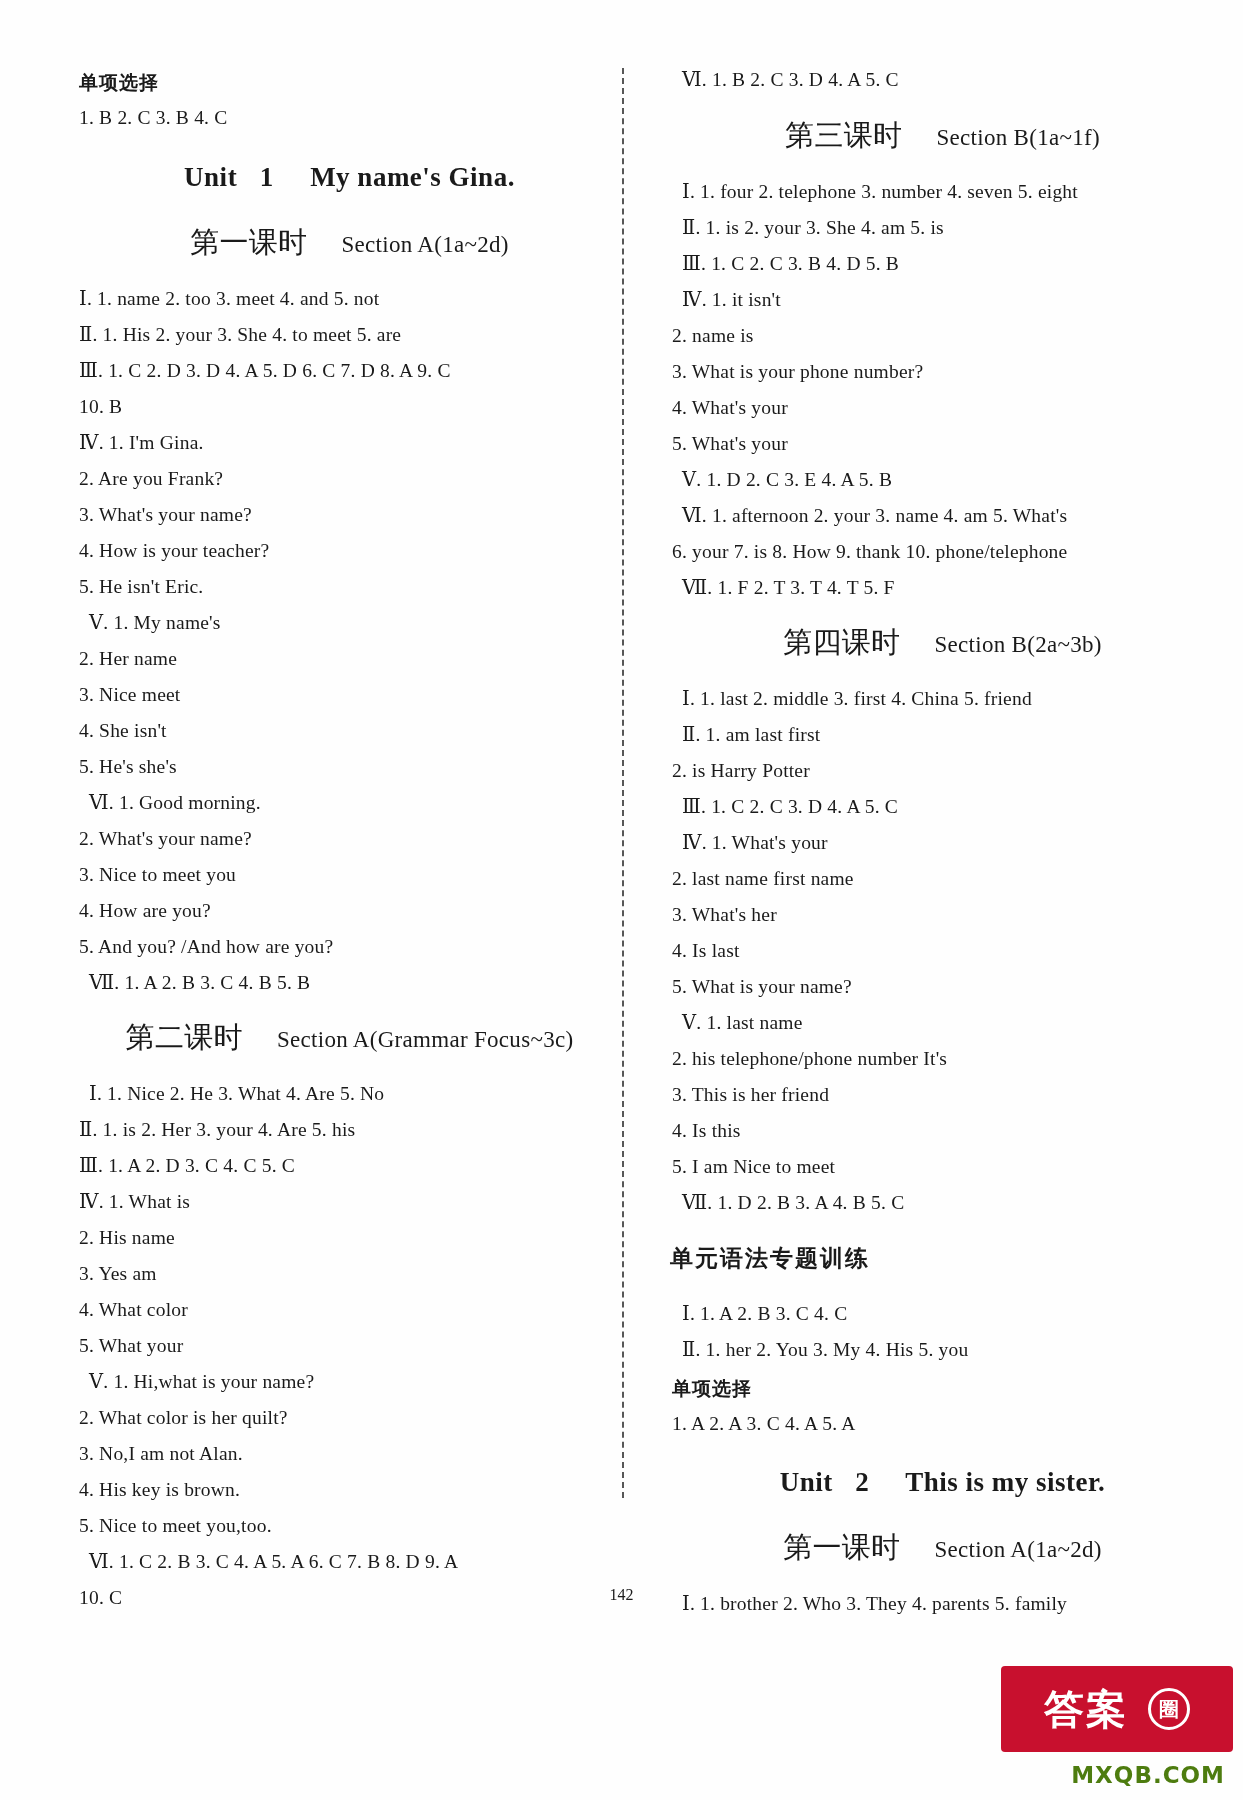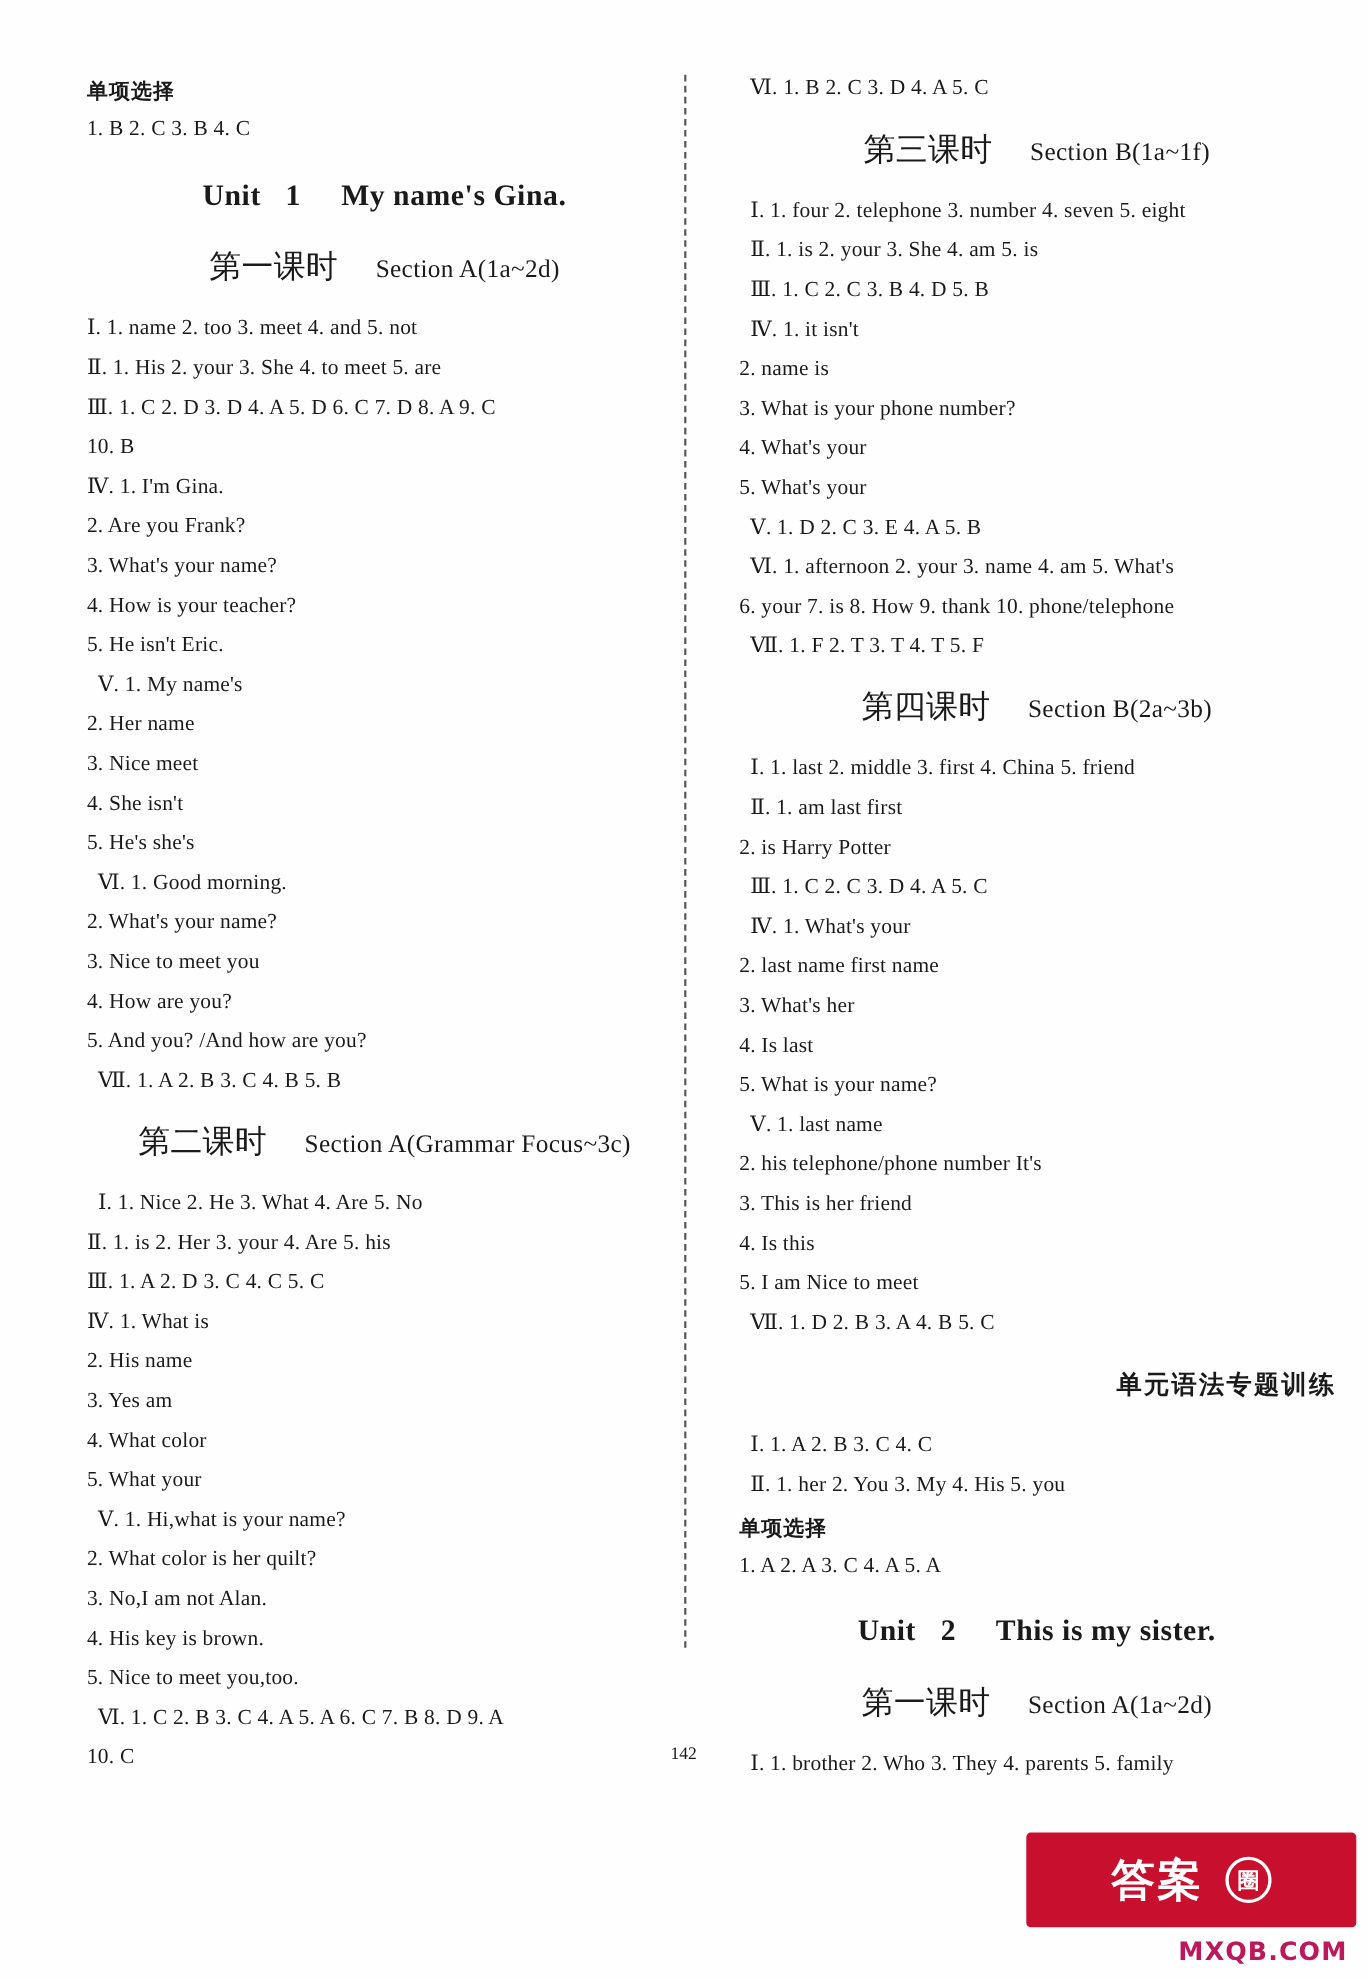--- a/index.html
+++ b/index.html
@@ -90,21 +90,21 @@
     letter-spacing: .3px;
   }
   .lesson-title .cn {
     font-family: "DejaVu Sans", "Liberation Sans", sans-serif;
     font-weight: 400;
     font-size: 29px;
   }
   .lesson-title .en { font-family: "Liberation Serif", serif; }
 
   .grammar-title {
-    text-align: right;
+    text-align: left;
     font-family: "DejaVu Sans", "Liberation Sans", sans-serif;
     font-weight: 700;
     font-size: 23px;
     letter-spacing: 2px;
     margin: 30px 0 30px 0;
   }
 
   
   .page-number {
     position: absolute;
@@ -119,21 +119,21 @@
     position: absolute;
     right: 0;
     bottom: 0;
     width: 264px;
     height: 168px;
   }
   .brand-box {
     position: absolute;
     right: 10px;
     bottom: 48px;
-    width: 300px;
+    width: 232px;
     height: 86px;
     background: #c8102e;
     border-radius: 4px;
     display: flex;
     align-items: center;
     justify-content: center;
     gap: 20px;
   }
   .brand-box .bt {
     color: #ffffff;
@@ -155,21 +155,21 @@
     font-weight: 700;
     font-size: 20px;
   }
   .brand-url {
     position: absolute;
     right: 18px;
     bottom: 12px;
     font-family: "DejaVu Sans", "Liberation Sans", sans-serif;
     font-weight: 700;
     font-size: 23px;
-    color: #be185d;
+    color: #4d7c0f;
     letter-spacing: 1px;
   }
 </style>
 </head>
 <body>
 
 <div class="page">
 
   <div class="divider"></div>
 

